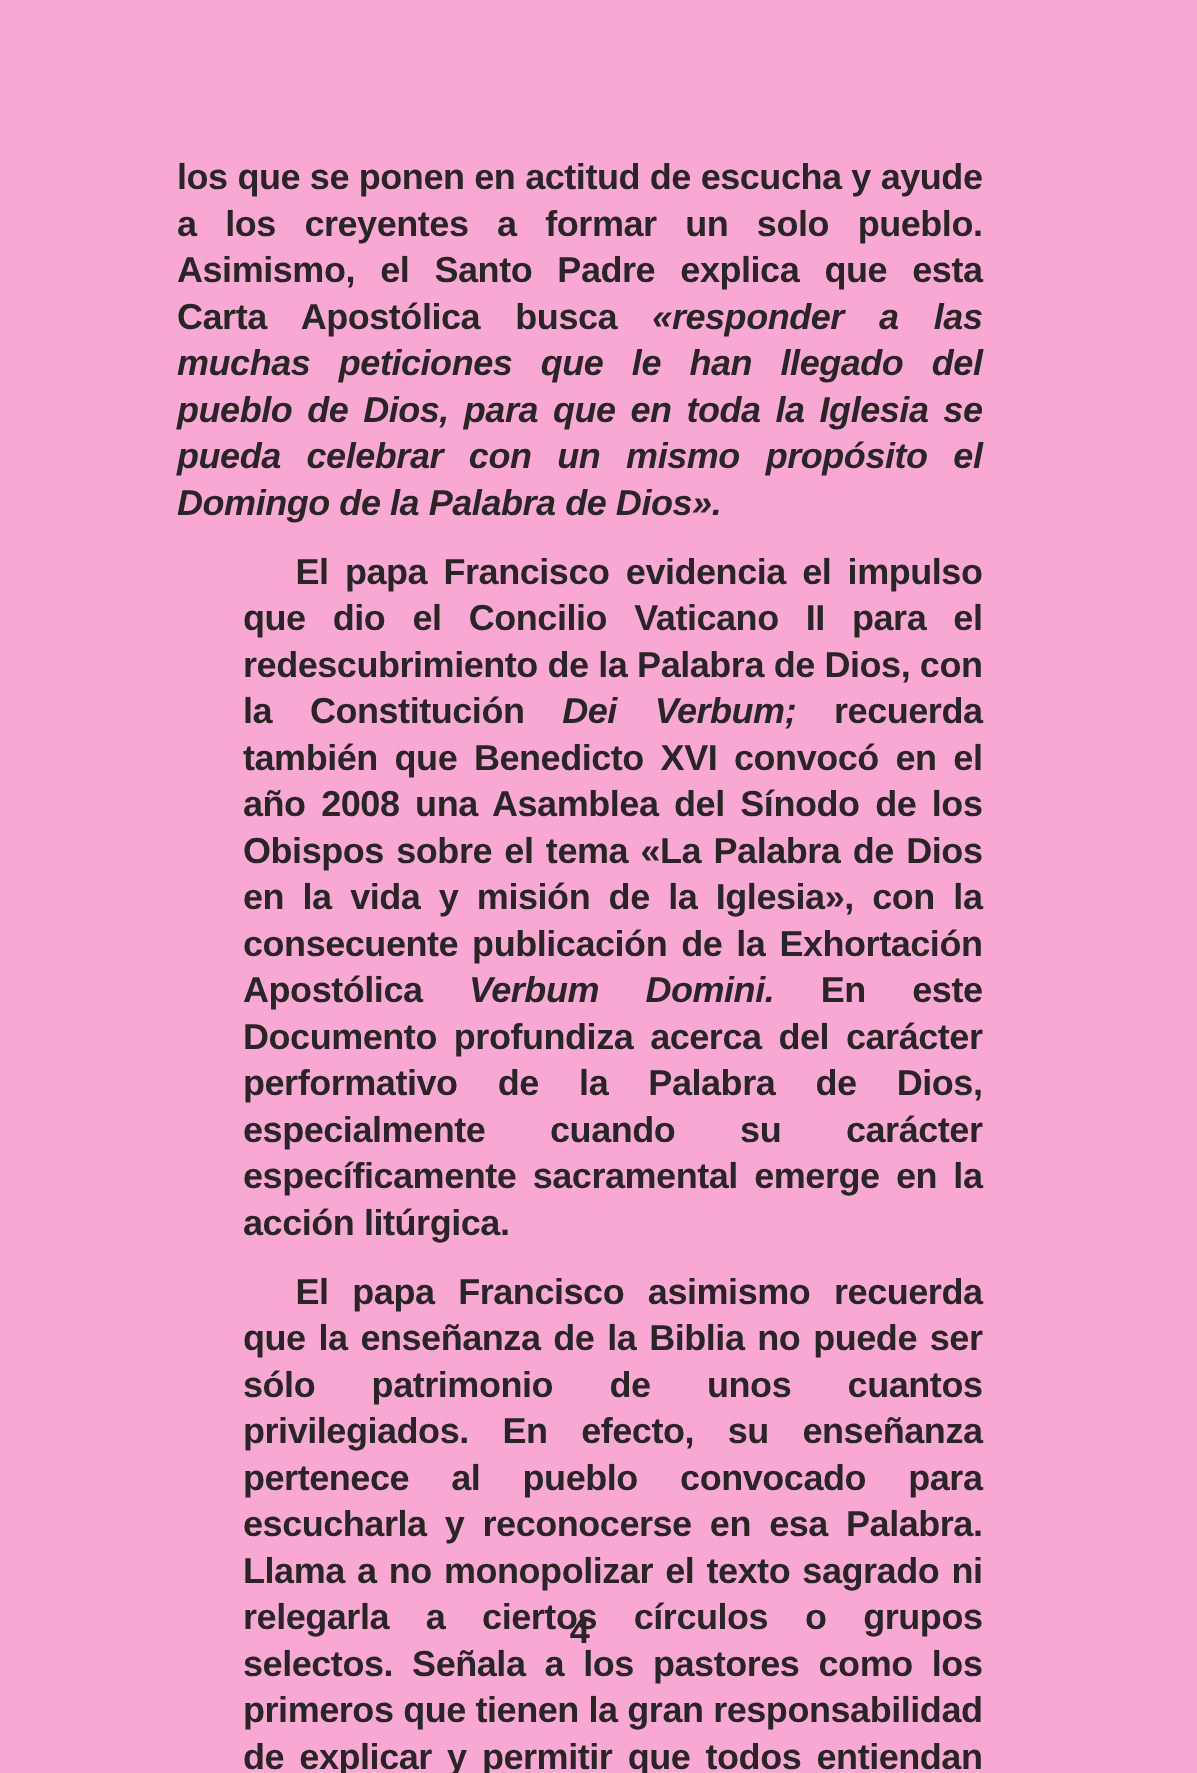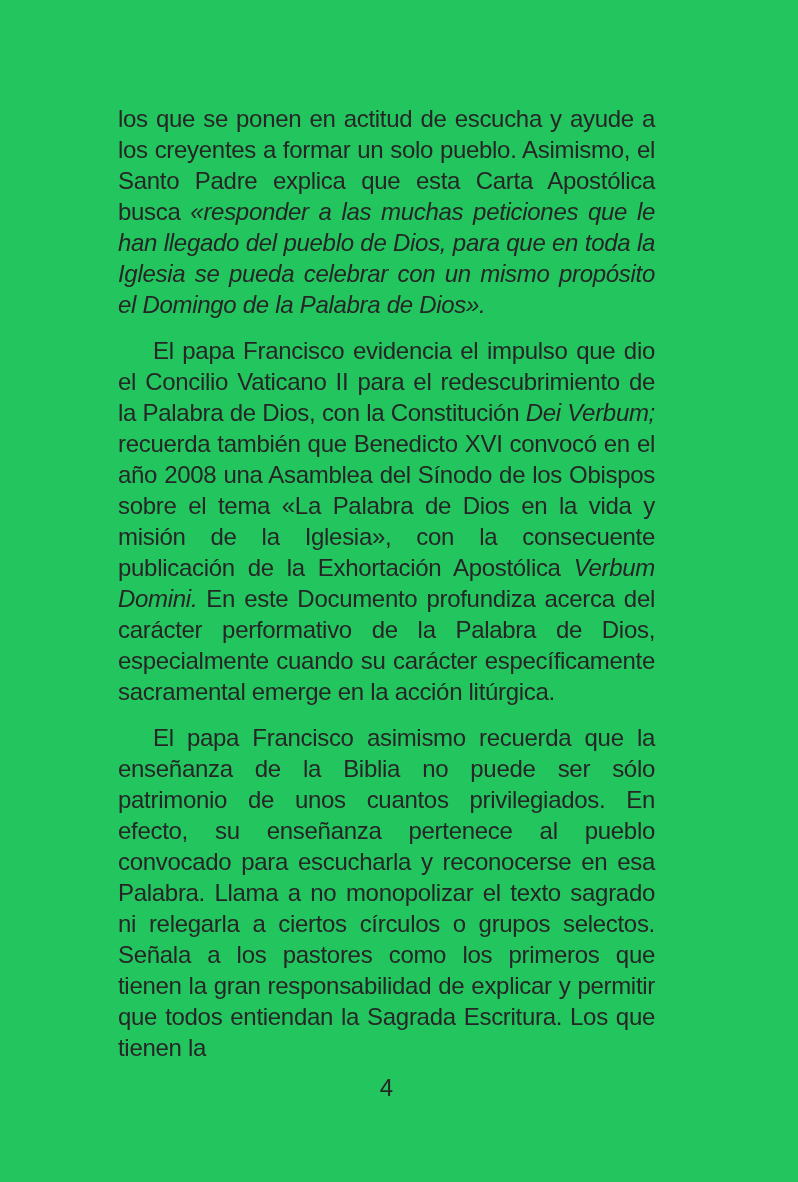--- a/index.html
+++ b/index.html
@@ -9,38 +9,39 @@
     height: 1182px;
     background: #ffffff;
     font-family: "Liberation Sans", sans-serif;
     color: #262626;
     position: relative;
     overflow: hidden;
   }
   .page {
     position: absolute;
     inset: 0;
-    background: #22c55e;
+    background: #f9a8d4;
+    font-weight: bold;
   }
   .text-block {
     position: absolute;
     left: 118px;
     top: 103px;
     width: 537px;
     font-size: 24px;
     line-height: 31px;
     letter-spacing: -0.3px;
     text-align: justify;
   }
   p.para {
     margin: 0 0 15px 0;
     padding: 0;
   }
   p.para:last-child { margin-bottom: 0; }
-  p.para.indent { text-indent: 35px; }
+  p.para.indent { text-indent: 35px; margin-left: 44px; }
   .run { font-style: normal; }
   .run.italic { font-style: italic; }
   .page-footer {
     position: absolute;
     left: 118px;
     top: 1074px;
     width: 537px;
     text-align: center;
   }
   .page-number {

